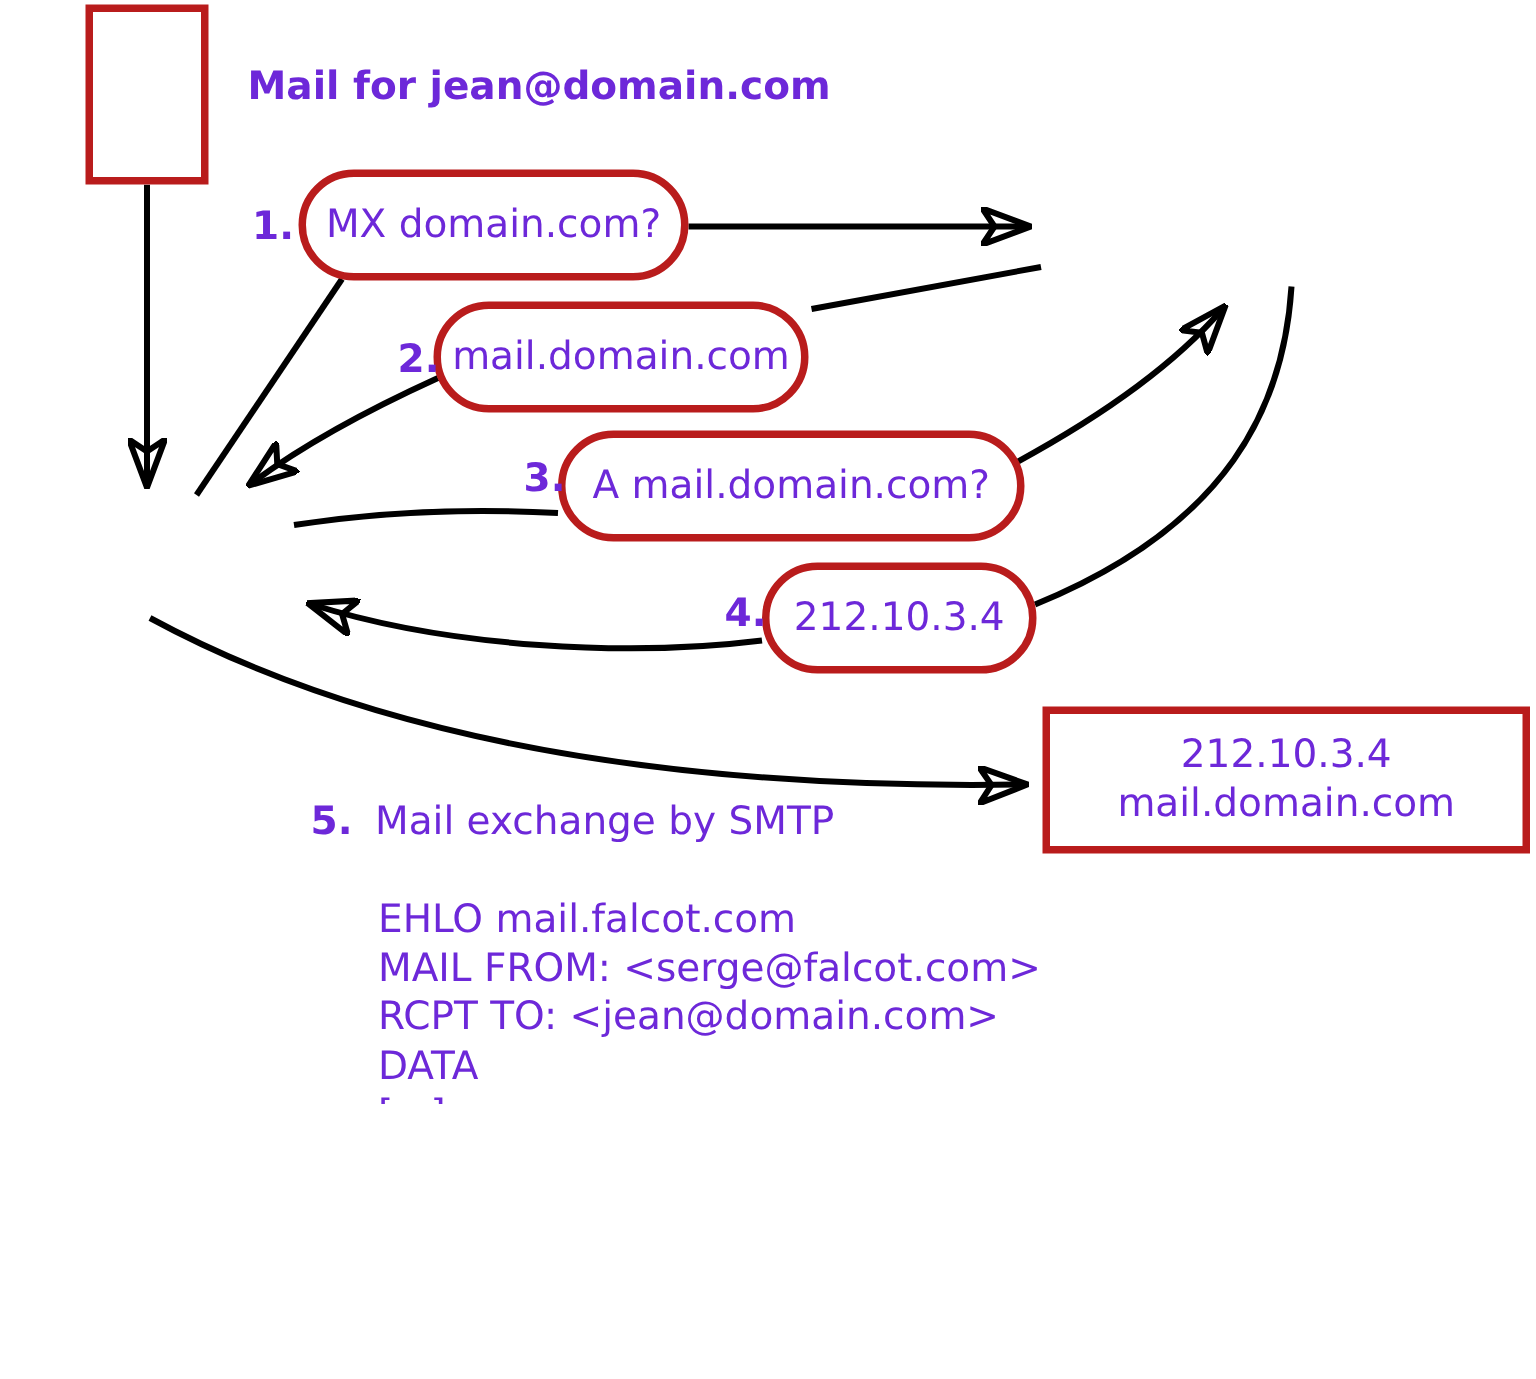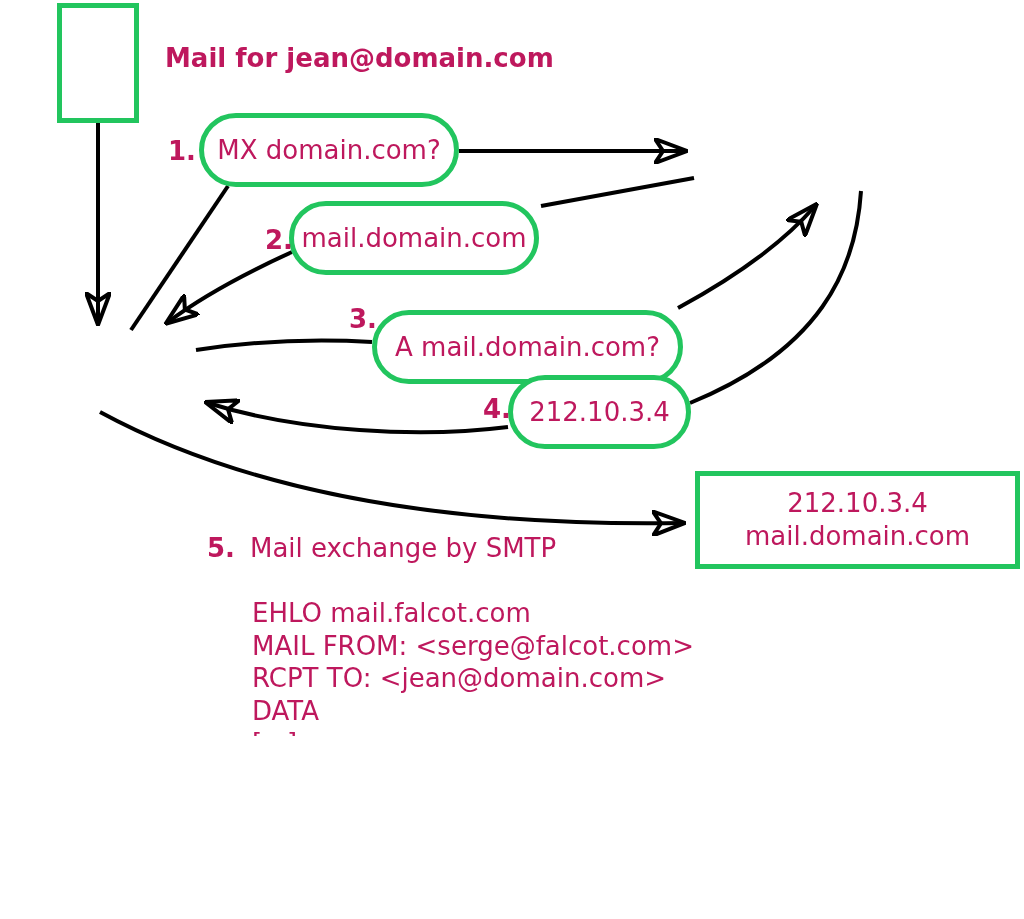--- a/index.html
+++ b/index.html
@@ -6,38 +6,38 @@
     margin: 0;
     padding: 0;
     background: #ffffff;
   }
   #stage {
     position: relative;
     width: 1024px;
     height: 736px;
     background: #ffffff;
     font-family: "DejaVu Sans", sans-serif;
-    color: #be185d;
+    color: #6d28d9;
     overflow: hidden;
   }
   #wires {
     position: absolute;
     left: 0; top: 0;
     z-index: 0;
   }
   #wires path {
     fill: none;
     stroke: #000000;
     stroke-width: 4;
   }
   .node {
     position: absolute;
     box-sizing: border-box;
     background: #ffffff;
-    border: 5px solid #22c55e;
+    border: 5px solid #b91c1c;
     display: flex;
     align-items: center;
     justify-content: center;
     z-index: 1;
     font-size: 26px;
     line-height: 33px;
     text-align: center;
   }
   .pill {
     border-radius: 40px;
@@ -59,21 +59,21 @@
   .bold { font-weight: bold; }
 
   
   #mail-message-box { left: 57px;  top: 3px;   width: 82px;  height: 120px; }
   #dns-box          { left: 694px; top: 97px;  width: 325px; height: 95px;  }
   #postfix-box      { left: 2px;   top: 331px; width: 194px; height: 82px;  }
   #mailserver-box   { left: 695px; top: 471px; width: 325px; height: 98px; flex-direction: column; }
 
   #pill1 { left: 199px; top: 113px; width: 260px; height: 74px; }
   #pill2 { left: 289px; top: 201px; width: 250px; height: 74px; }
-  #pill3 { left: 372px; top: 287px; width: 311px; height: 74px; margin-top: 23px; }
+  #pill3 { left: 372px; top: 287px; width: 311px; height: 74px; }
   #pill4 { left: 508px; top: 375px; width: 183px; height: 74px; }
 
   #num1 { left: 168px; top: 135px; }
   #num2 { left: 265px; top: 224px; }
   #num3 { left: 349px; top: 303px; }
   #num4 { left: 483px; top: 393px; }
   #num5 { left: 207px; top: 532px; }
 
   #title   { left: 165px; top: 42px; }
   #caption5{ left: 250px; top: 532px; text-align: right; }

